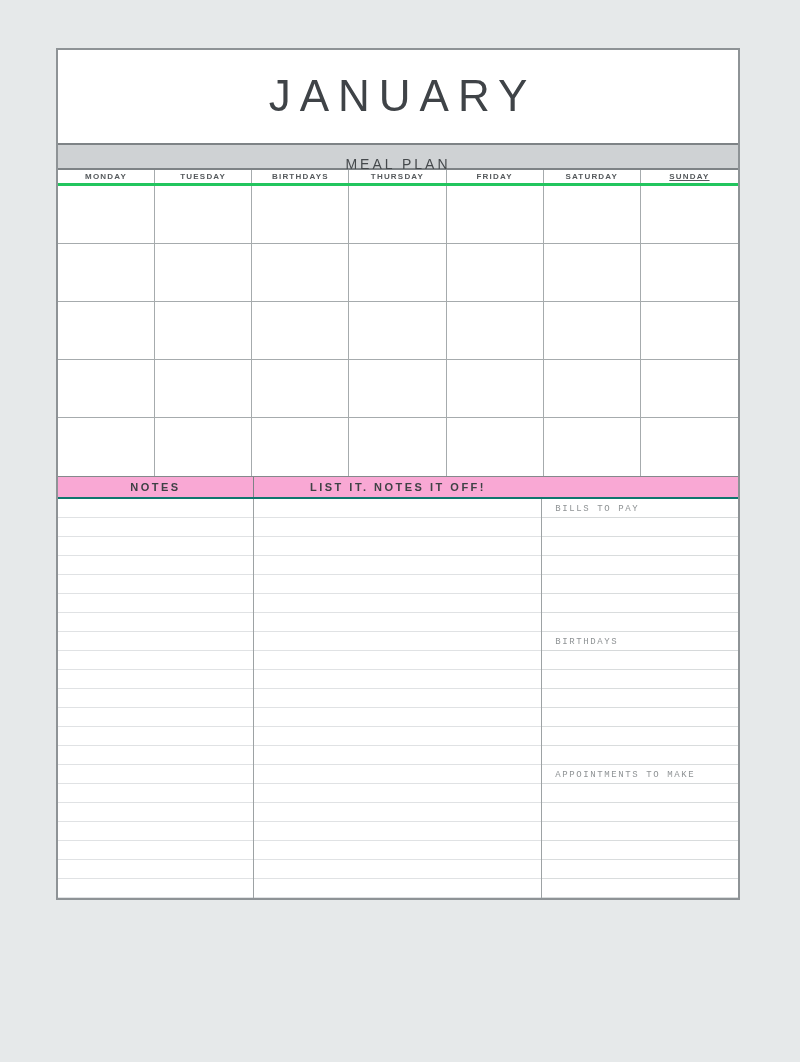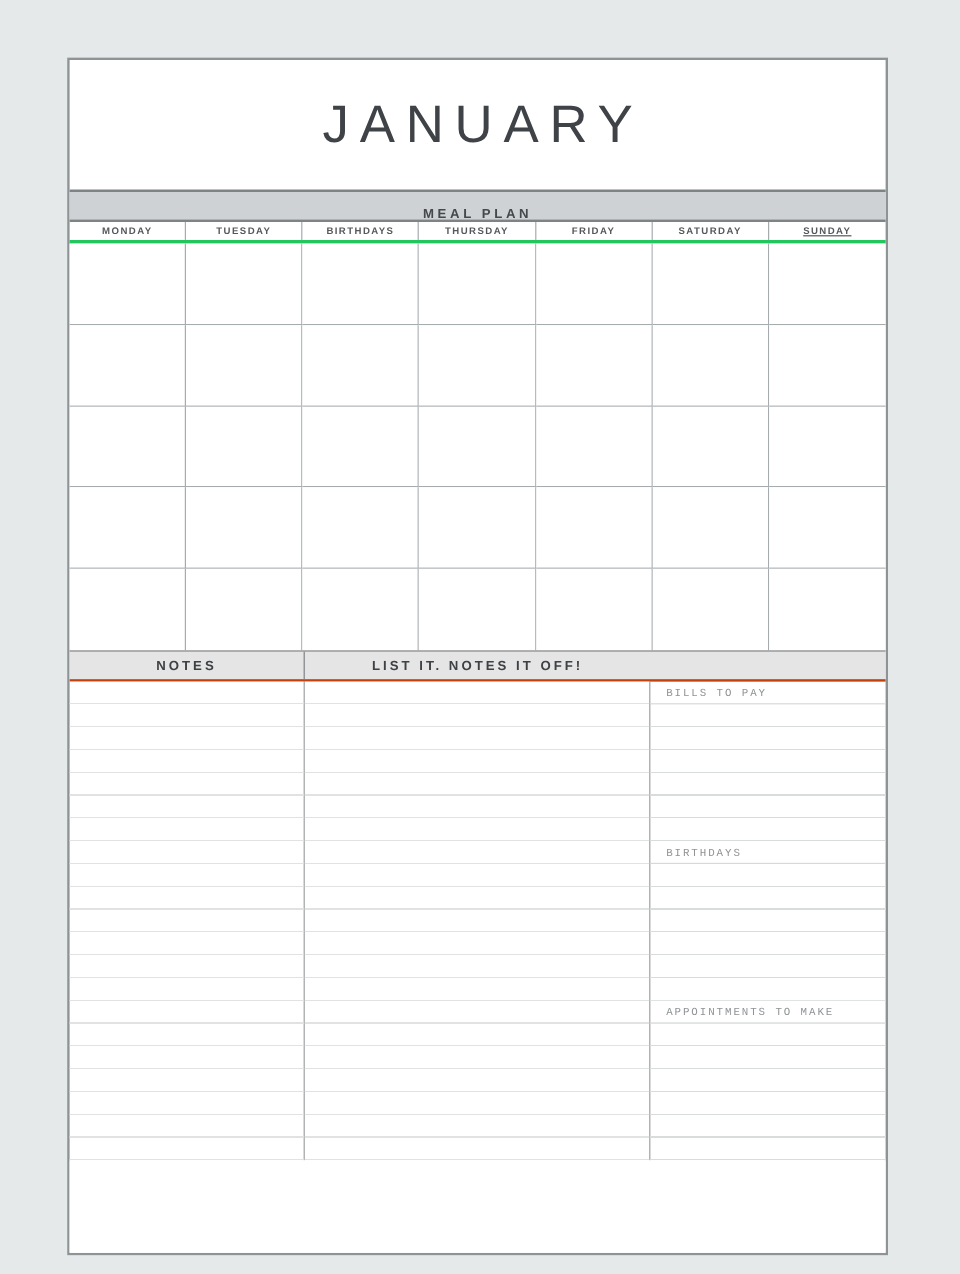--- a/index.html
+++ b/index.html
@@ -6,21 +6,21 @@
   html, body {
     width: 800px; height: 1062px;
     background: #e6e9ea;
     font-family: "Liberation Sans", sans-serif;
     position: relative;
     overflow: hidden;
   }
   .sheet {
     position: absolute;
     left: 56px; top: 48px;
-    width: 684px; height: 998px;
+    width: 684px; height: 852px;
     background: #ffffff;
     border: 2px solid #8e9396;
     display: flex;
     flex-direction: column;
   }
 
   
   .title-block {
     height: 108px;
     display: flex;
@@ -40,22 +40,22 @@
   .meal-plan-bar {
     height: 27px;
     background: #cfd2d4;
     border-top: 2px solid #7e8386;
     border-bottom: 2px solid #7e8386;
     display: flex;
     align-items: center;
     justify-content: center;
   }
   .meal-plan-bar span {
-    font-size: 11px;
-    font-weight: 700;
+    font-size: 14px;
+    font-weight: 400;
     letter-spacing: 3px;
     color: #45494c;
     margin-top: 15px;
   }
 
   
   .day-header {
     height: 18px;
     display: grid;
     grid-template-columns: repeat(7, 1fr);
@@ -85,23 +85,23 @@
     border-bottom: 1px solid #a6abad;
     background: #ffffff;
   }
   .mp-cell:nth-child(7n) { border-right: none; }
   .mp-cell:nth-child(n+29) { border-bottom: none; }
 
   
   .section-headers {
     height: 26px;
     display: flex;
-    background: #e5e5e5;
+    background: #f9a8d4;
     border-top: 1px solid #85898c;
-    border-bottom: 2px solid #c2410c;
+    border-bottom: 2px solid #0f766e;
   }
   .sec-head {
     display: flex;
     align-items: center;
     justify-content: center;
     border-right: 1px solid #7e8386;
     font-size: 11px;
     font-weight: 700;
     letter-spacing: 2.5px;
     color: #3e4245;

